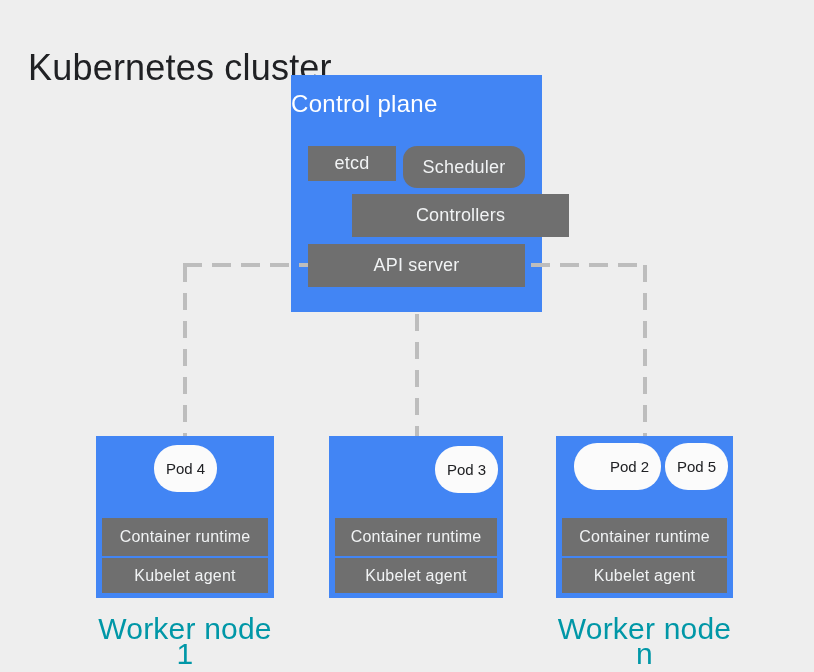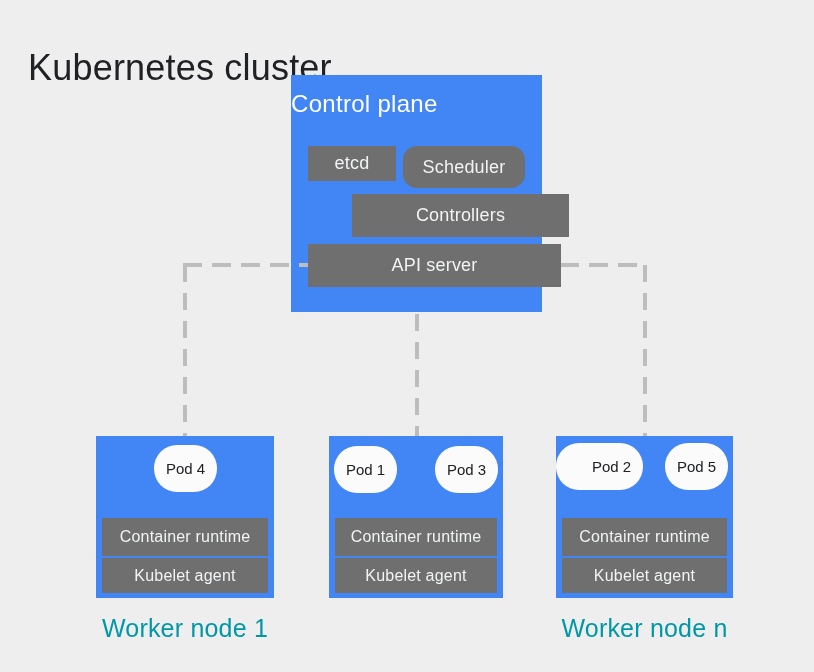--- a/index.html
+++ b/index.html
@@ -55,54 +55,54 @@
   .comp{
     position:absolute;z-index:3;
     background:var(--component-gray);
     color:var(--component-text);
     display:flex;align-items:center;justify-content:center;
     font-size:18px;letter-spacing:0.2px;
   }
   .comp-etcd{left:17px;top:71px;width:88px;height:35px;}
   .comp-scheduler{left:112px;top:71px;width:122px;height:42px;border-radius:14px;}
   .comp-controllers{left:17px;top:119px;width:217px;height:43px;margin-left:44px;}
-  .comp-api{left:17px;top:169px;width:253px;height:43px;}
+  .comp-api{left:17px;top:169px;width:217px;height:43px;}
 
   
   .worker{
     position:absolute;top:436px;height:162px;
     background:var(--node-blue);
   }
   .worker.w1{left:96px;width:178px;}
   .worker.w2{left:329px;width:174px;}
   .worker.w3{left:556px;width:177px;}
   .pod{
     position:absolute;width:63px;height:47px;
     background:var(--pod-bg);
     display:flex;align-items:center;justify-content:center;
     font-size:15px;color:var(--pod-text);border-radius:23px;
   }
   .w1 .pod-a{left:58px;top:9px;}
   .w2 .pod-a{left:5px;top:10px;}
   .w2 .pod-b{left:106px;top:10px;}
-  .w3 .pod-a{left:0;top:7px;padding-left:24px;}
+  .w3 .pod-a{left:18px;top:7px;padding-left:24px;}
   .w3 .pod-b{left:109px;top:7px;}
   .wcomp{
     position:absolute;left:6px;width:calc(100% - 12px);
     background:var(--component-gray);
     color:var(--component-text);
     display:flex;align-items:center;justify-content:center;
     font-size:16px;letter-spacing:0.2px;
   }
   .wcomp.runtime{top:82px;height:38px;}
   .wcomp.kubelet{top:122px;height:35px;}
 
   .worker-label{
     position:absolute;top:616px;
-    text-align:center;font-size:25px;line-height:25px;
+    text-align:center;font-size:30px;line-height:25px;
     color:var(--worker-label-teal);letter-spacing:0.2px;
   }
   .worker-label.wl1{left:96px;width:178px;}
   .worker-label.wl2{left:329px;width:174px;}
   .worker-label.wl3{left:556px;width:177px;}
 </style>
 </head>
 <body>
 
 <div class="canvas">
@@ -137,23 +137,20 @@
     <div class="wcomp runtime">
       <span>Container runtime</span>
     </div>
     <div class="wcomp kubelet">
       <span>Kubelet agent</span>
     </div>
   </section>
   <div class="worker-label wl1">Worker node 1</div>
 
   <section class="worker w2">
-    <div class="pod pod-a">
-      <span>Pod 1</span>
-    </div>
     <div class="pod pod-b">
       <span>Pod 3</span>
     </div>
     <div class="wcomp runtime">
       <span>Container runtime</span>
     </div>
     <div class="wcomp kubelet">
       <span>Kubelet agent</span>
     </div>
   </section>

